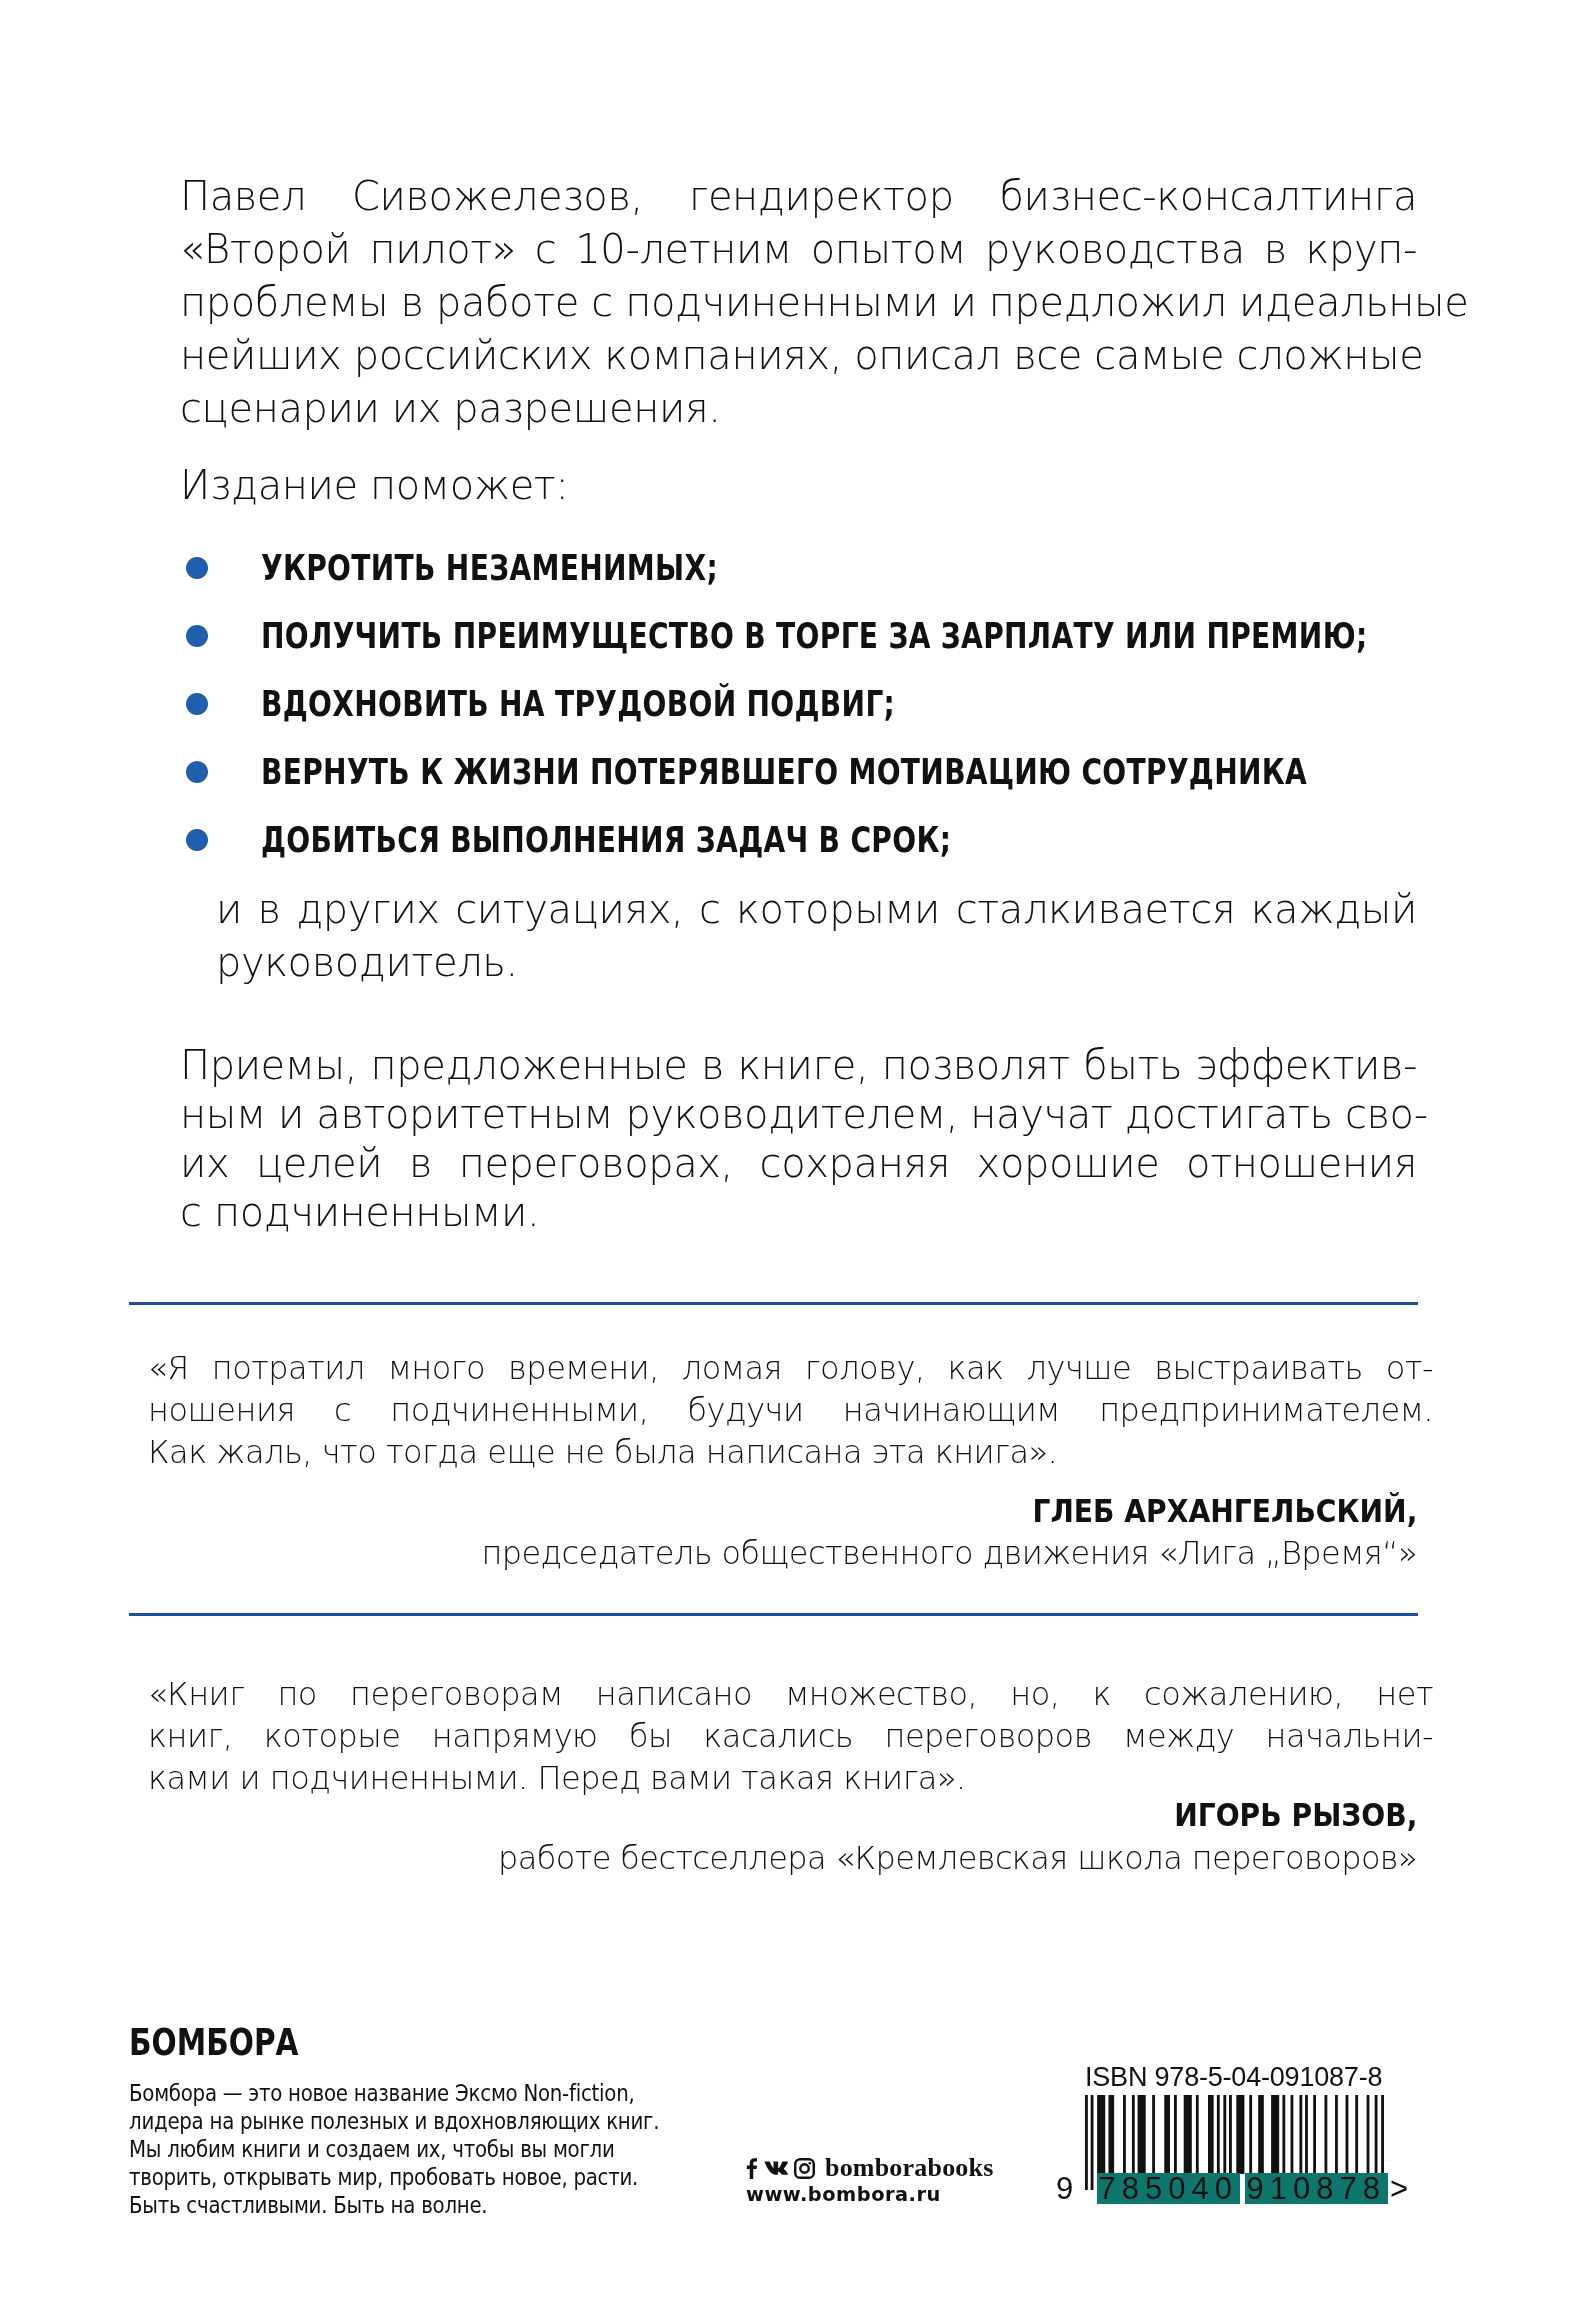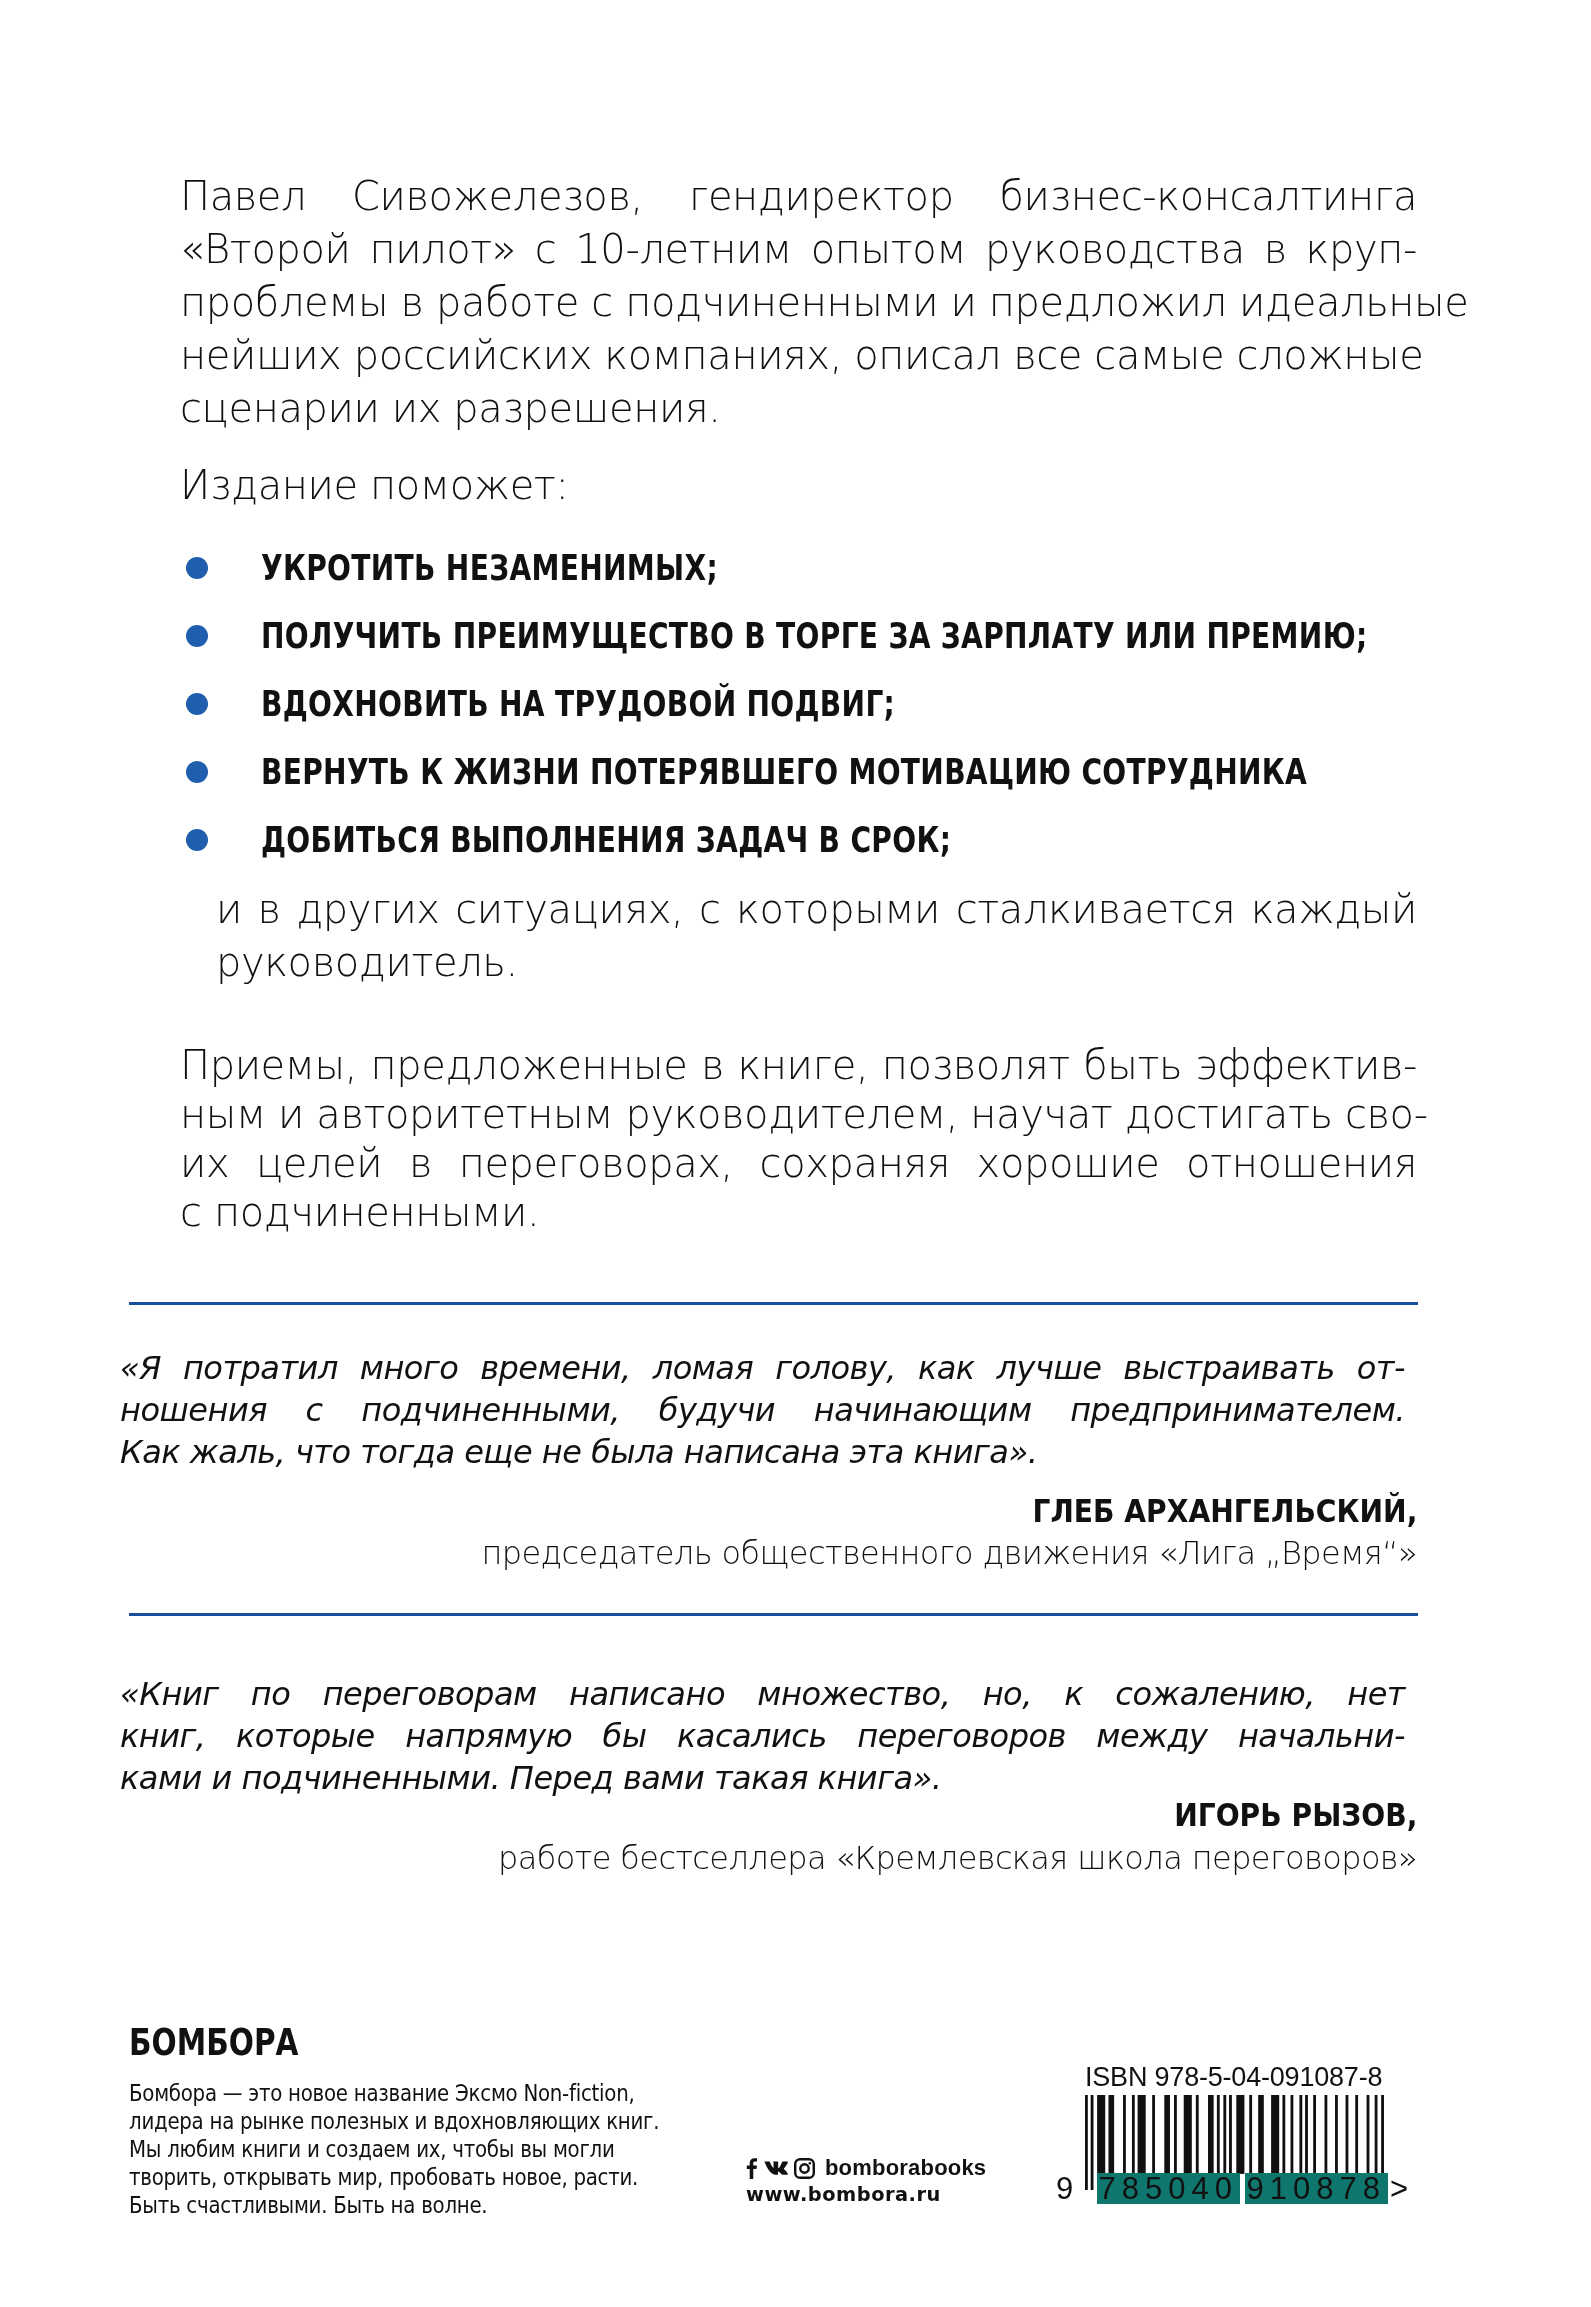--- a/index.html
+++ b/index.html
@@ -109,24 +109,23 @@
       position: absolute;
       left: 129px;
       width: 1289px;
       height: 3.2px;
       background: #1a4f9c;
     }
 
     
     .quote {
       position: absolute;
-      left: 120px;
+      left: 148px;
       width: 1285px;
       font-family: "DejaVu Sans", sans-serif;
-      font-style: italic;
       font-weight: 300;
       font-size: 32px;
       letter-spacing: -0.5px;
       color: #111;
     }
     .quote .line {
       display: block;
       height: 42px;
       line-height: 42px;
       white-space: nowrap;
@@ -196,23 +195,23 @@
       align-items: center;
       gap: 6.5px;
       height: 26px;
     }
     .social .icon {
       display: inline-flex;
       align-items: center;
       justify-content: center;
     }
     .social-handle {
-      font-family: Liberation Sans, sans-serif;
+      font-family: Liberation Serif, serif;
       font-weight: bold;
-      font-size: 22px;
+      font-size: 26px;
       letter-spacing: 0.2px;
       margin-left: 3.2px;
       color: #111;
     }
     .website {
       position: absolute;
       left: 746px;
       top: 2183px;
       font-family: "DejaVu Sans", sans-serif;
       font-weight: bold;

